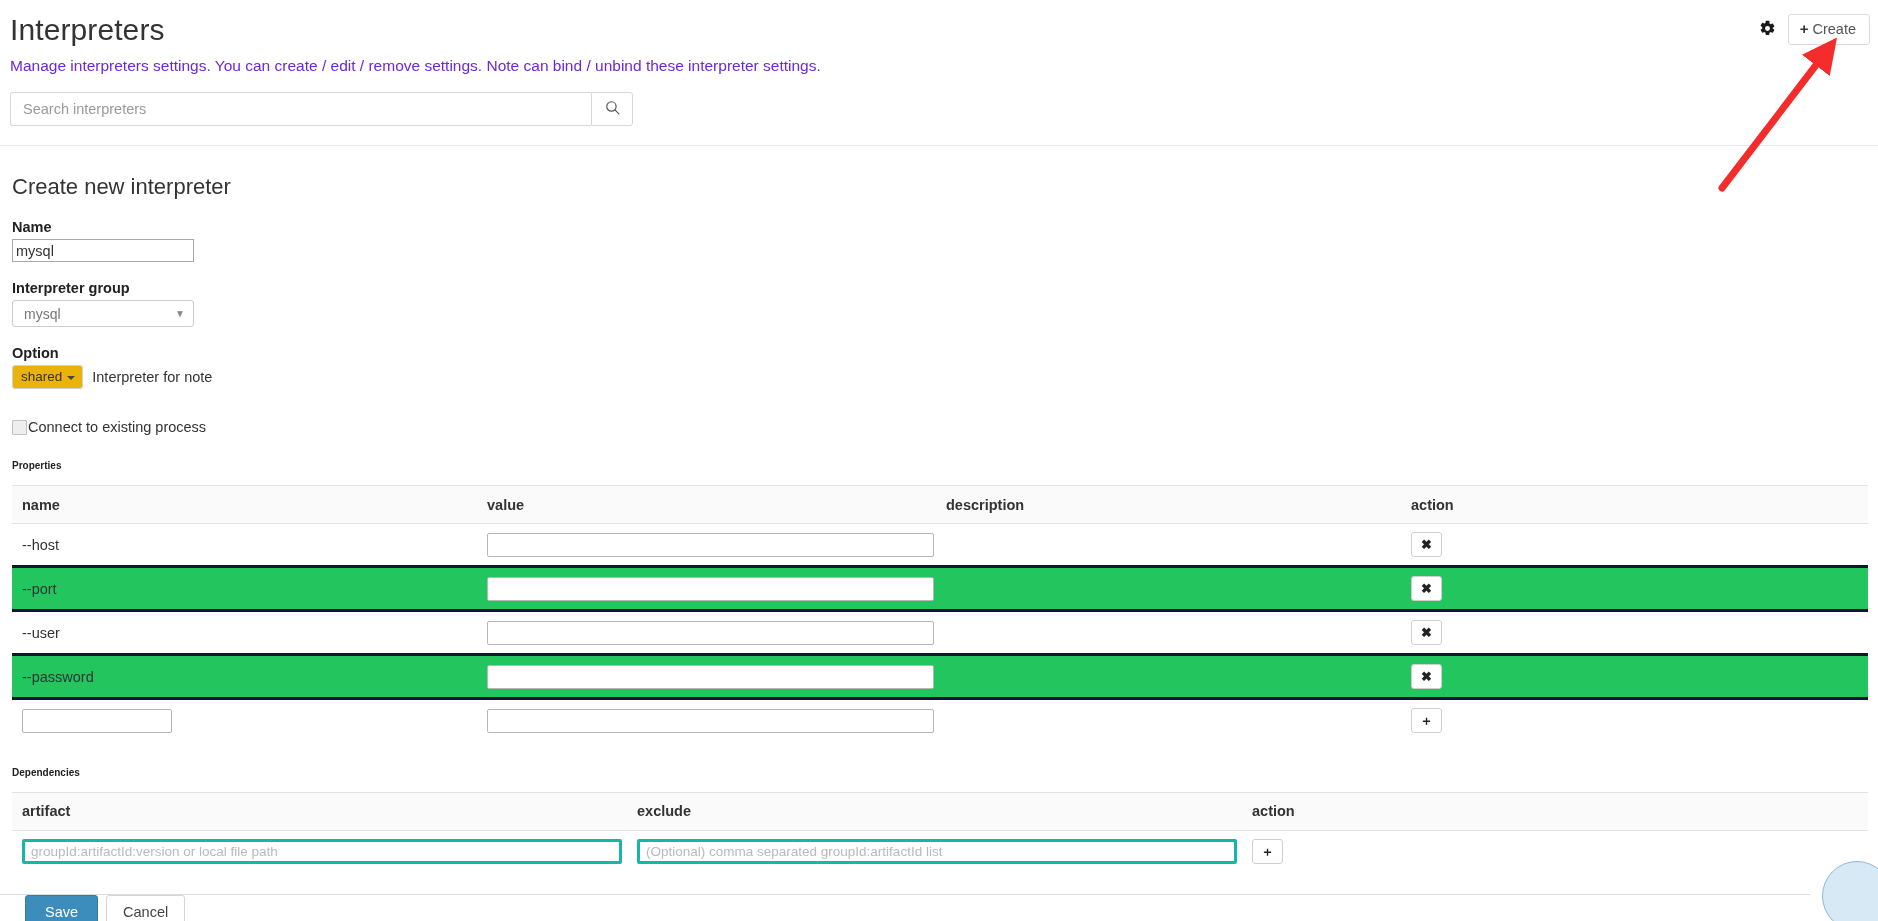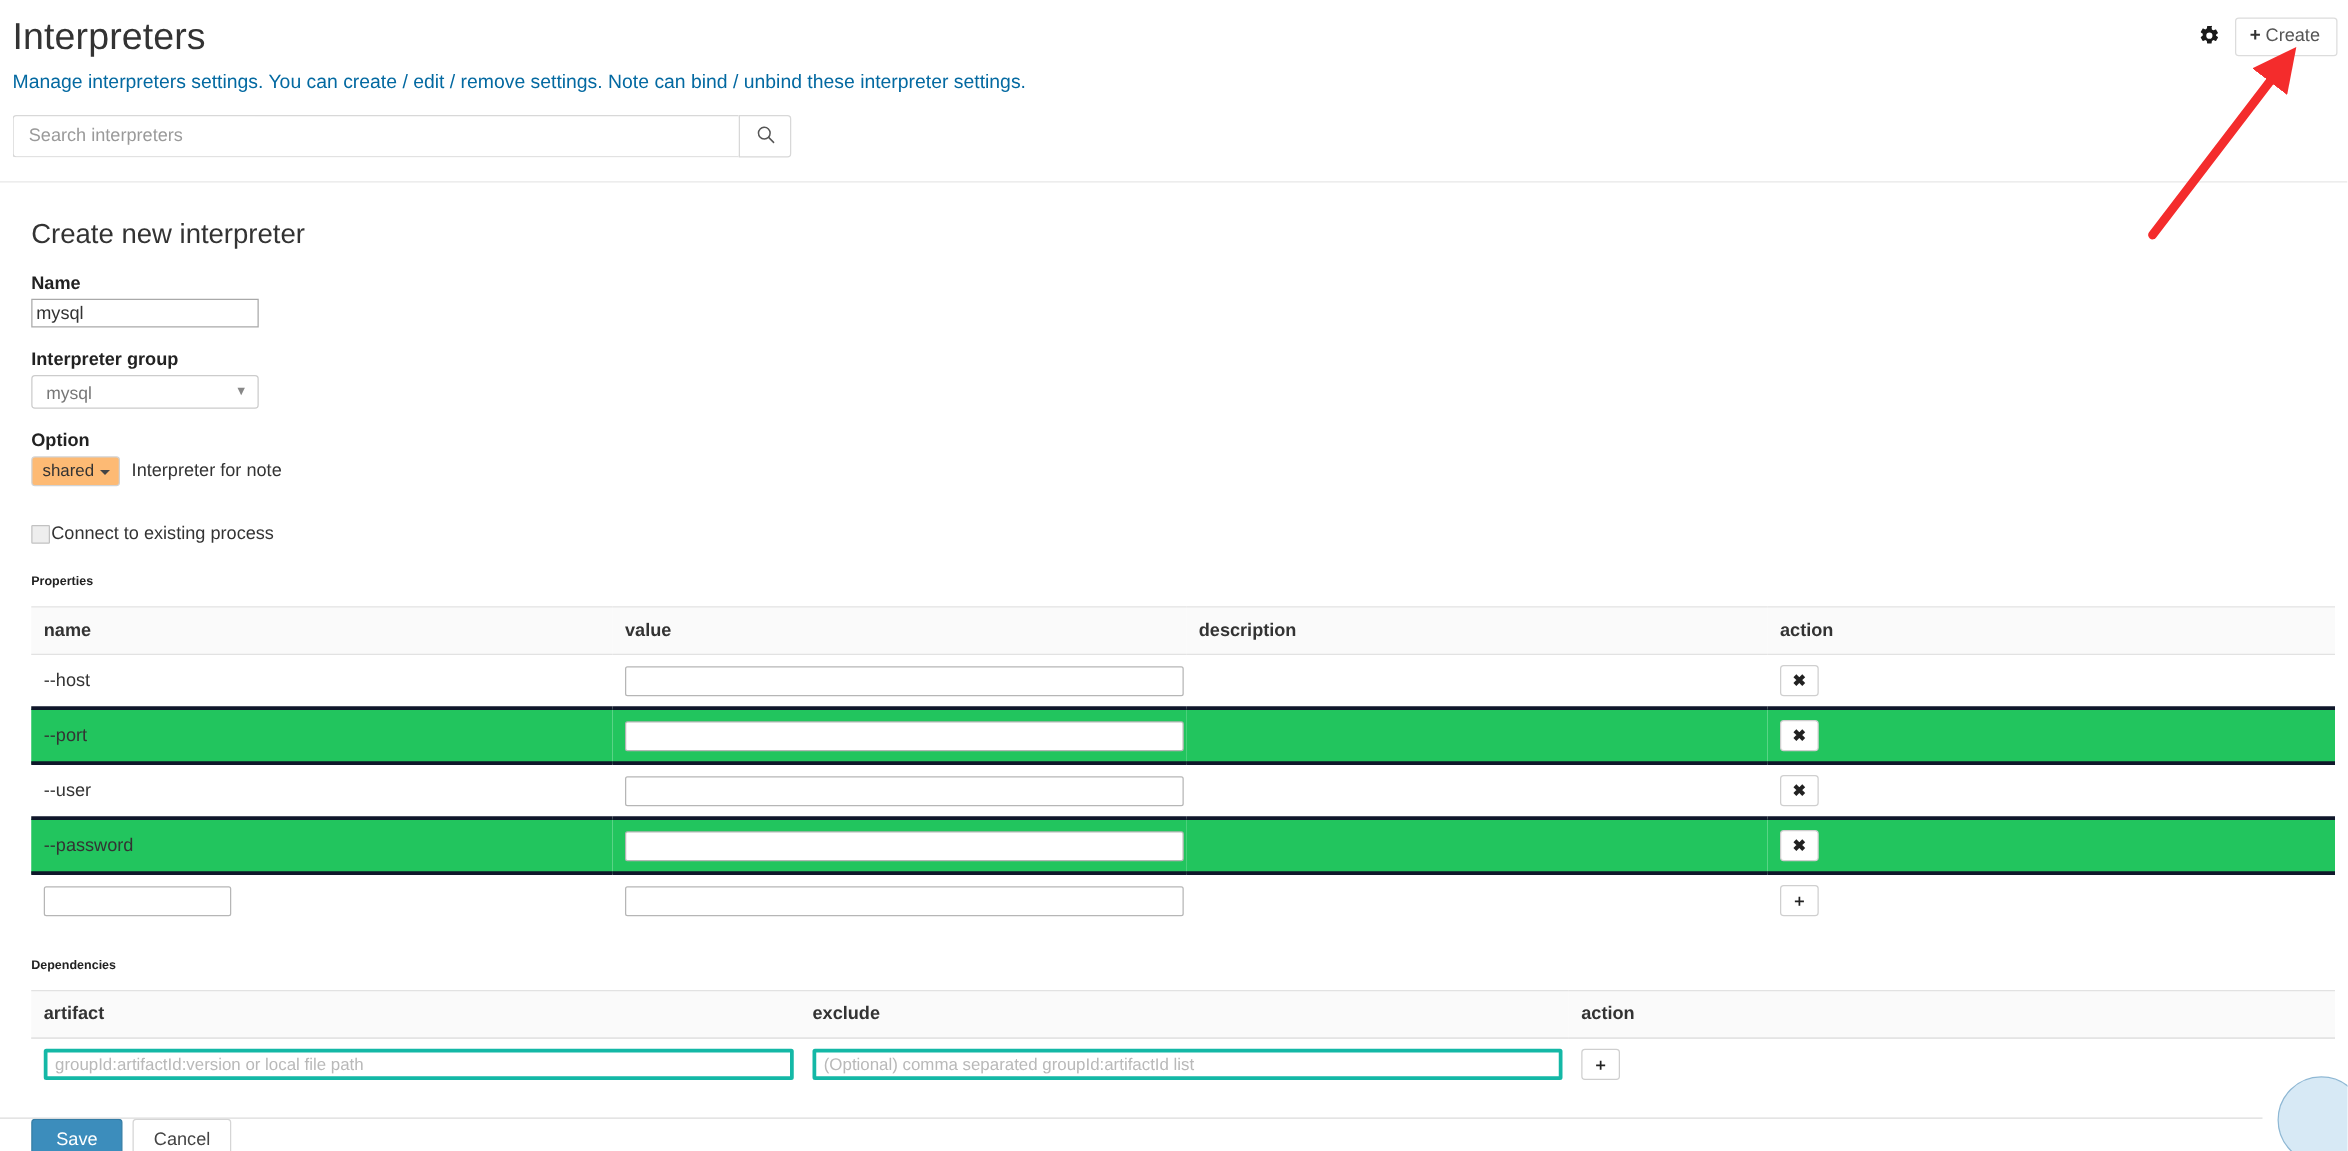--- a/index.html
+++ b/index.html
@@ -32,21 +32,21 @@
     font-size: 30px;
     font-weight: 400;
     color: #333;
     margin: 0;
     padding: 0 0 0 10px;
     line-height: 36px;
     letter-spacing: 0.1px;
   }
   .page-desc {
     font-size: 15.5px;
-    color: #0369a1;
+    color: #6d28d9;
     padding: 8px 0 0 10px;
     line-height: 20px;
   }
 
   .header-actions {
     position: absolute;
     top: 14px;
     right: 8px;
     display: flex;
     align-items: center;
@@ -123,21 +123,21 @@
 
   .hr-divider {
     border: none;
     border-top: 1px solid #e7e7e7;
     margin: 19px 0 0 0;
     width: 100%;
   }
 
   
   .form-body {
-    padding: 0 10px 0 25px;
+    padding: 0 10px 0 12px;
   }
   .form-title {
     font-size: 22px;
     font-weight: 400;
     color: #333;
     margin: 27px 0 0 0;
     line-height: 28px;
   }
   .field-label {
     font-size: 14.5px;
@@ -179,21 +179,21 @@
   }
 
   .option-row {
     display: flex;
     align-items: center;
     gap: 9px;
     margin-top: 3px;
   }
   .mini-dropdown {
     border: 1px solid #d2d2d2;
-    background: #fdba74;
+    background: #eab308;
     border-radius: 3px;
     font-size: 13.5px;
     color: #333;
     padding: 3px 7px 4px 8px;
     display: inline-flex;
     align-items: center;
     gap: 5px;
     cursor: pointer;
     line-height: 15px;
     font-family: "Liberation Sans", sans-serif;

